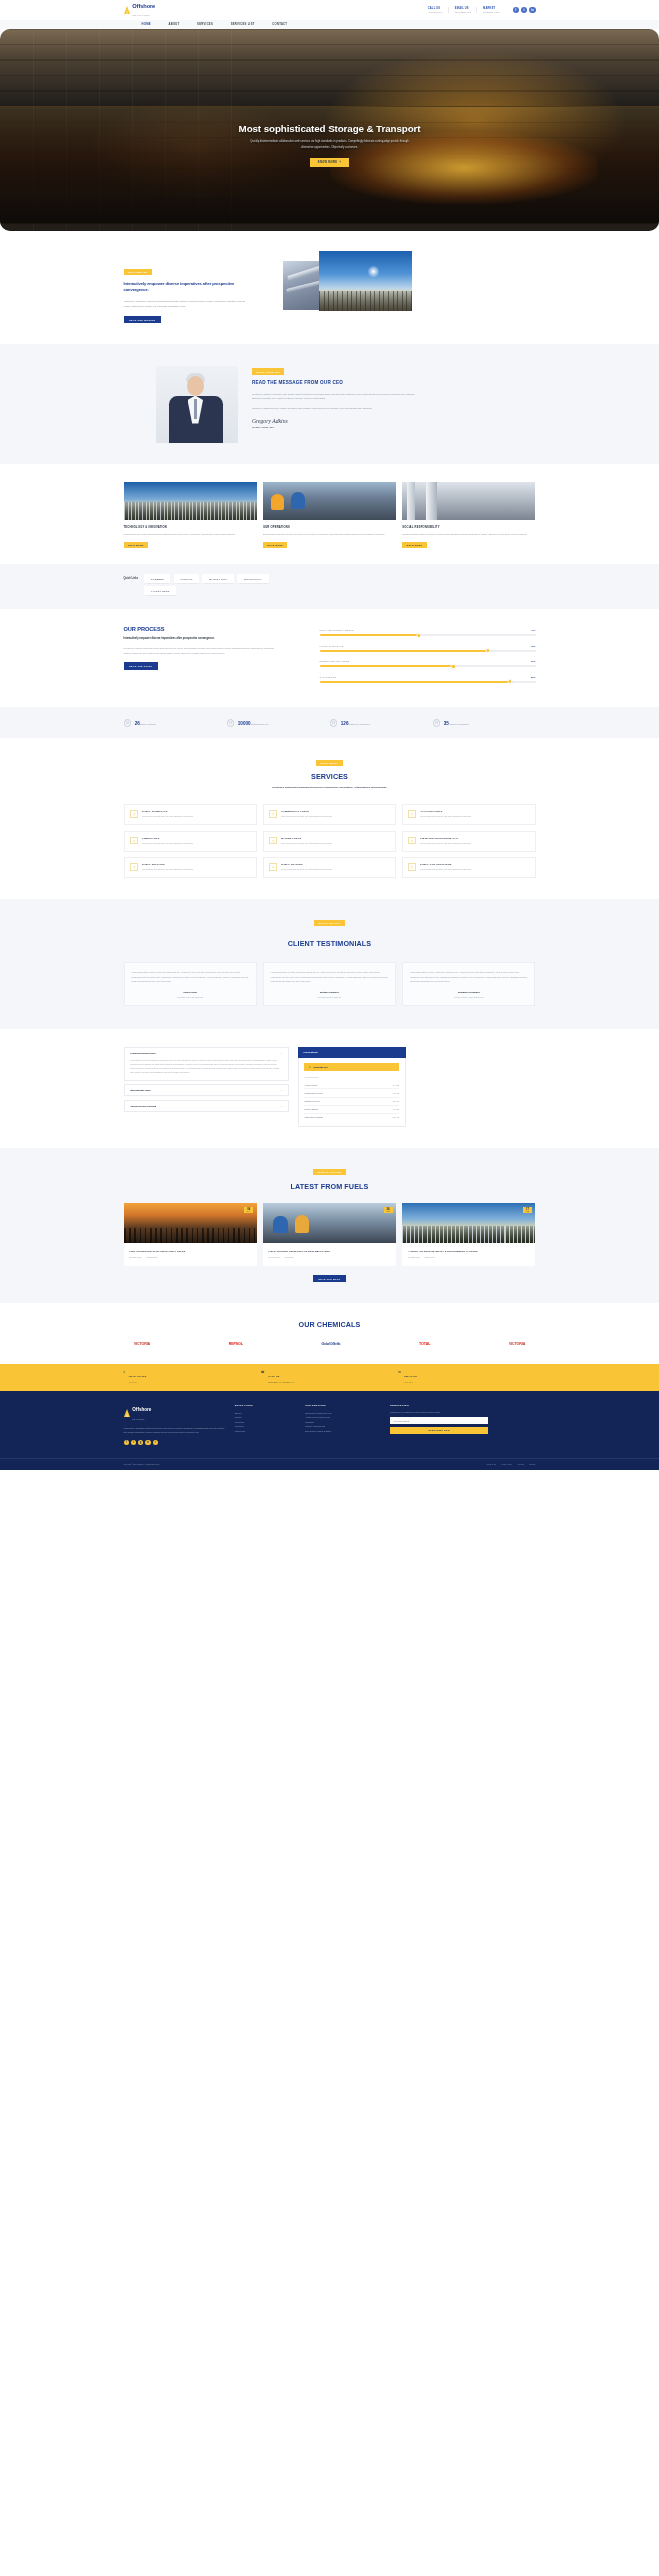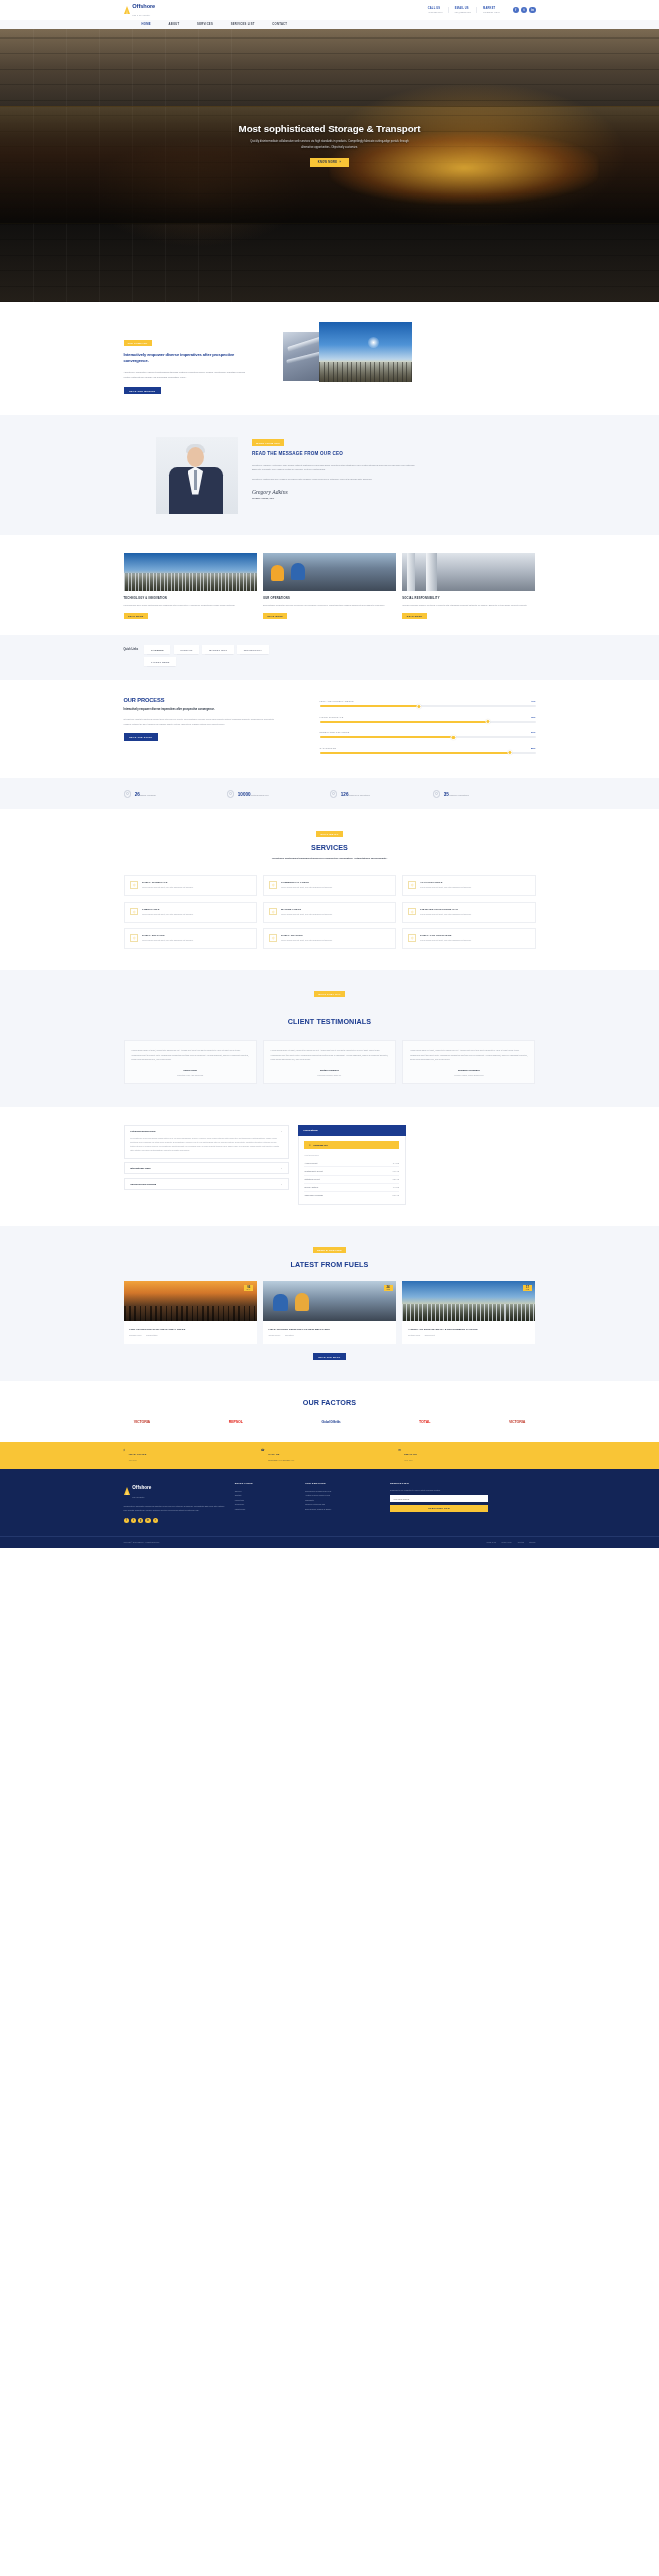--- a/index.html
+++ b/index.html
@@ -25,25 +25,26 @@
   .soc { width:6.2px;height:6.2px;border-radius:50%; background:#4a6fc4; color:#fff; font-size:3.1px; display:flex;align-items:center;justify-content:center; font-weight:700;}
 
   
   .navbar { height:9.3px; background:#f7f8fa; display:flex; align-items:center;}
   .navbar-inner{width:412px;margin:0 auto;display:flex;align-items:center;}
   .nav-items{ display:flex; gap:0; margin-left:9.3px;}
   .nav-items a{ font-size:2.7px; font-weight:700; letter-spacing:0.3px; color:#3e4553; text-decoration:none; padding:0 8.8px;}
   .nav-items a.active{ color:#1b3b8f;}
 
   
-  .hero { height:273px; position:relative; overflow:hidden;
+  .hero { height:202px; position:relative; overflow:hidden;
     background:
       radial-gradient(ellipse 216px 103px at 72% 46%, rgba(255,170,40,.55), rgba(0,0,0,0) 70%),
       radial-gradient(ellipse 155px 77px at 30% 60%, rgba(120,80,40,.35), rgba(0,0,0,0) 70%),
       linear-gradient(180deg,#7b6a52 0%, #4e4234 14%, #1c1a18 40%, #100f0e 70%, #241f19 100%);
+    border-radius: 10px;
   }
   .hero:before{content:"";position:absolute;inset:0;
     background:repeating-linear-gradient(90deg, rgba(255,255,255,.035) 0 0.5px, rgba(0,0,0,0) 0.5px 33px),
                repeating-linear-gradient(0deg, rgba(0,0,0,.18) 0 1px, rgba(0,0,0,0) 1px 15.5px);}
   .hero-tank{position:absolute;left:0;right:0;top:77px;height:118px;
     background:linear-gradient(180deg,rgba(255,200,90,.14),rgba(60,30,10,.5) 40%,rgba(10,8,6,.85));
     border-top:1px solid rgba(255,190,80,.25); border-bottom:1px solid rgba(0,0,0,.6); filter:blur(0.2px);}
   .hero-glow{position:absolute;left:330px;top:103px;width:268px;height:72px;
     background:radial-gradient(ellipse at center, rgba(255,196,60,.75), rgba(255,120,20,.2) 55%, rgba(0,0,0,0) 75%); filter:blur(1px);}
   .hero-content{ position:relative; z-index:3; width:412px; margin:0 auto; padding-top:94px; text-align:center;}
@@ -486,21 +487,21 @@
           <h5>SHELL FOR SUPPLIERS</h5>
           <p>Lorem ipsum dolor sit amet, con elitor adipiscing elit aperiam.</p>
         </span>
       </div>
   </div>
 </div>
 
 <div class="test">
   <div class="wrap">
     <span class="badge">WHAT THEY SAY</span>
-    <div class="h1c" style="margin-top:20px">CLIENT TESTIMONIALS</div>
+    <div class="h1c" style="margin-top:13px">CLIENT TESTIMONIALS</div>
     <div class="tgrid">
       <div class="tcard">
         <p>Lorem ipsum dolor sit amet, consectetur adipiscing elit. Aenean eget leo ut nisi porta consectetur. Duis sit amet ligula turpis. Suspendisse eget faucibusti justo. Suspendisse elementum eleifend urna in consequat. Nullam imperdiet, mauris a consequat pharetra, quam quam malesuada nisl, non scelerisques.</p>
         <div class="tmeta">
             <div class="tname">Calvin Sims</div>
             <div class="trole">Marketing Head, ABC Chemicals</div>
           </div>
       </div>
       <div class="tcard">
         <p>Lorem ipsum dolor sit amet, consectetur adipiscing elit. Aenean eget leo ut nisi porta consectetur. Duis sit amet ligula turpis. Suspendisse eget faucibusti justo. Suspendisse elementum eleifend urna in consequat. Nullam imperdiet, mauris a consequat pharetra, quam quam malesuada nisl, non scelerisques.</p>
@@ -623,21 +624,21 @@
               <span>Environment</span>
             </div>
           </div>
       </div>
     </div>
     <a class="btn-b" style="margin-top:9.3px">READ THE BLOG</a>
   </div>
 </div>
 
 <div class="wrap part">
-  <div class="h1c">OUR FACTORS</div>
+  <div class="h1c">OUR CHEMICALS</div>
   <div class="plogos">
     <span class="plogo p1">VICTORIA</span>
     <span class="plogo p2">REPSOL</span>
     <span class="plogo p3" style="font-size:2.8px">Global Oilfields</span>
     <span class="plogo p4">TOTAL</span>
     <span class="plogo p5">VICTORIA</span>
   </div>
 </div>
 
 <div class="cstrip">

